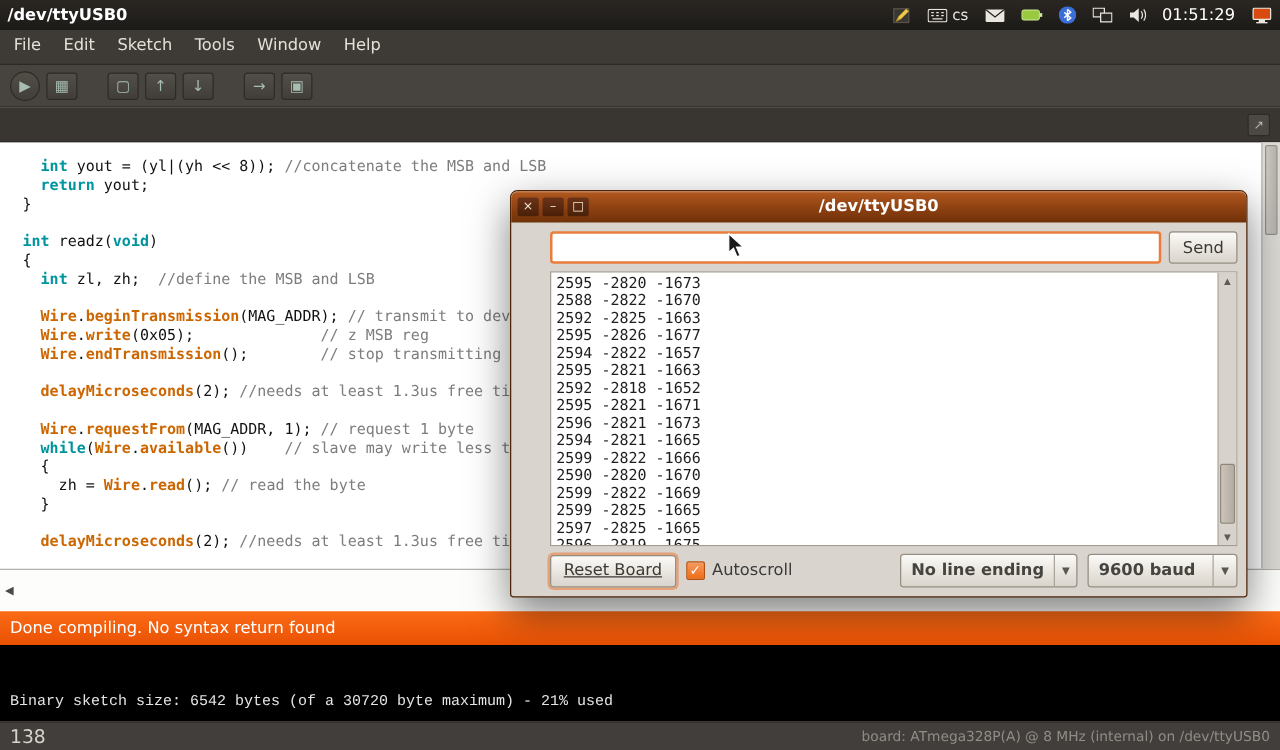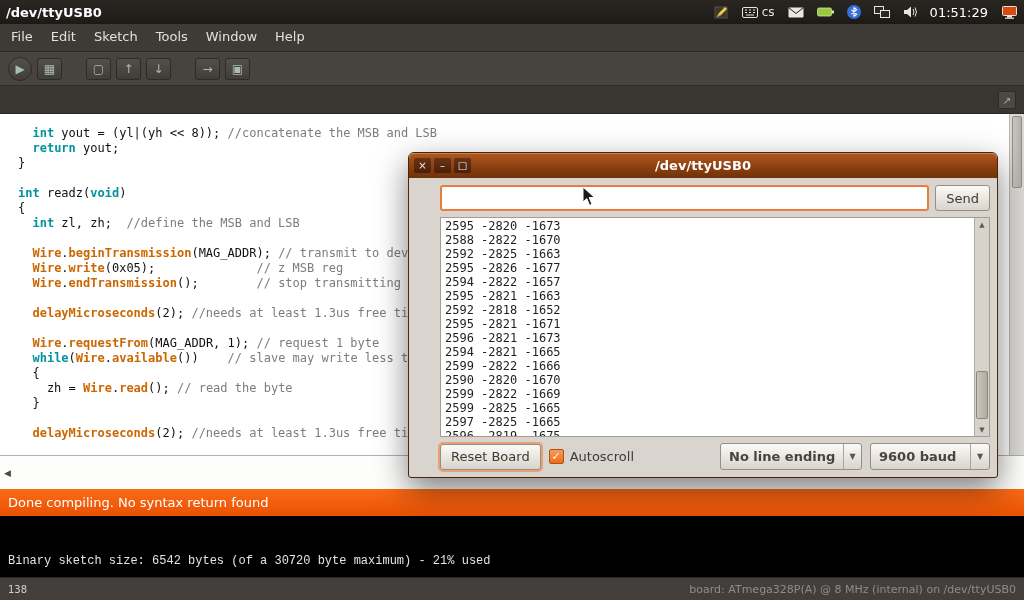--- a/index.html
+++ b/index.html
@@ -105,21 +105,21 @@
     margin:38px 0 0 8px;
     font-family:Liberation Mono, monospace;
     font-size:12px; color:#e4e4e4;
   }
   
   .footer {
     position:absolute; left:0; top:577px; width:1024px; height:23px;
     background:#413e3b; border-top:1px solid #2b2926;
     display:flex; align-items:center; justify-content:space-between; padding:0 8px;
   }
-  .footer .lineno { color:#d6d2cb; font-size:10px; }
+  .footer .lineno { color:#d6d2cb; font-size:15px; }
   .footer .board { color:#918d86; font-size:11px; }
   
   .serial-window {
     position:absolute; left:408px; top:152px; width:590px; height:326px;
     background:#d9d5ce; border:1px solid #4e2308; border-radius:6px 6px 3px 3px;
     box-shadow:0 12px 32px rgba(0,0,0,.5); z-index:5;
   }
   .titlebar {
     height:25px; border-radius:5px 5px 0 0;
     background:linear-gradient(#b2591f,#8a3e10 60%,#6f3209);
@@ -168,21 +168,21 @@
     display:flex; align-items:center; justify-content:center;
     color:#5f5b54; font-size:7px;
   }
   .sb-up { top:0; }  .sb-down { bottom:0; }
   .sb-thumb {
     position:absolute; left:1px; right:1px; bottom:17px; height:48px;
     background:linear-gradient(90deg,#cbc5bc,#b2aba0);
     border:1px solid #8e867a; border-radius:2px;
   }
   .ctrl-row { display:flex; align-items:center; gap:8px; height:27px; }
-  .reset-btn { box-shadow:0 0 0 2px rgba(240,118,50,.55); }
+  .reset-btn { box-shadow:0 0 0 2px rgba(240,118,50,.55);text-decoration:underline; }
   .checkbox {
     width:15px; height:15px; border-radius:2px;
     background:linear-gradient(#f79a5e,#ee6c17); border:1px solid #b3500f;
     color:#fff; font-size:11px; font-weight:bold;
     display:flex; align-items:center; justify-content:center;
   }
   .cb-label { font-size:13px; color:#3a3a3a; margin-left:-2px; }
   .spacer { flex:1; }
   .combo {
     display:flex; align-items:center; height:27px;

